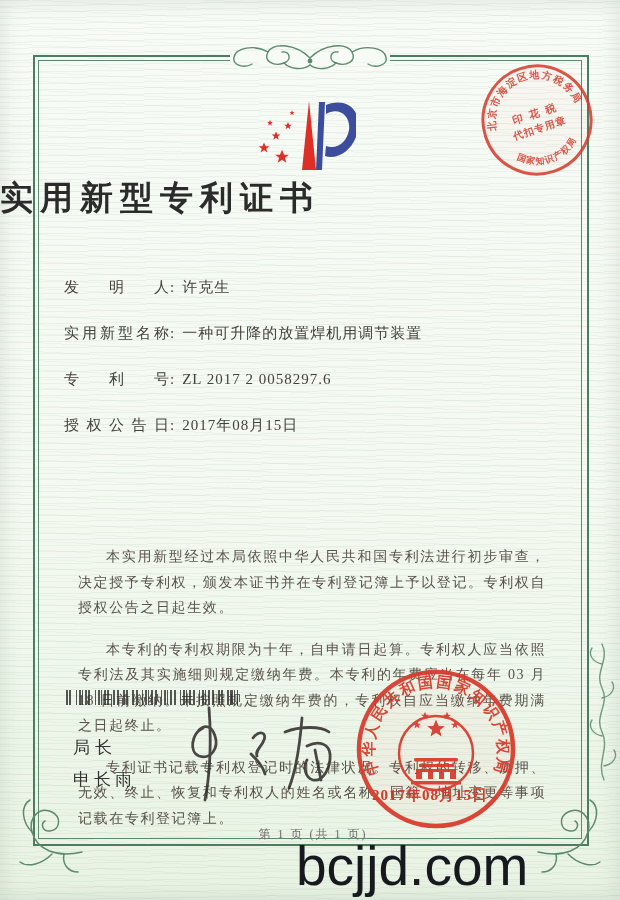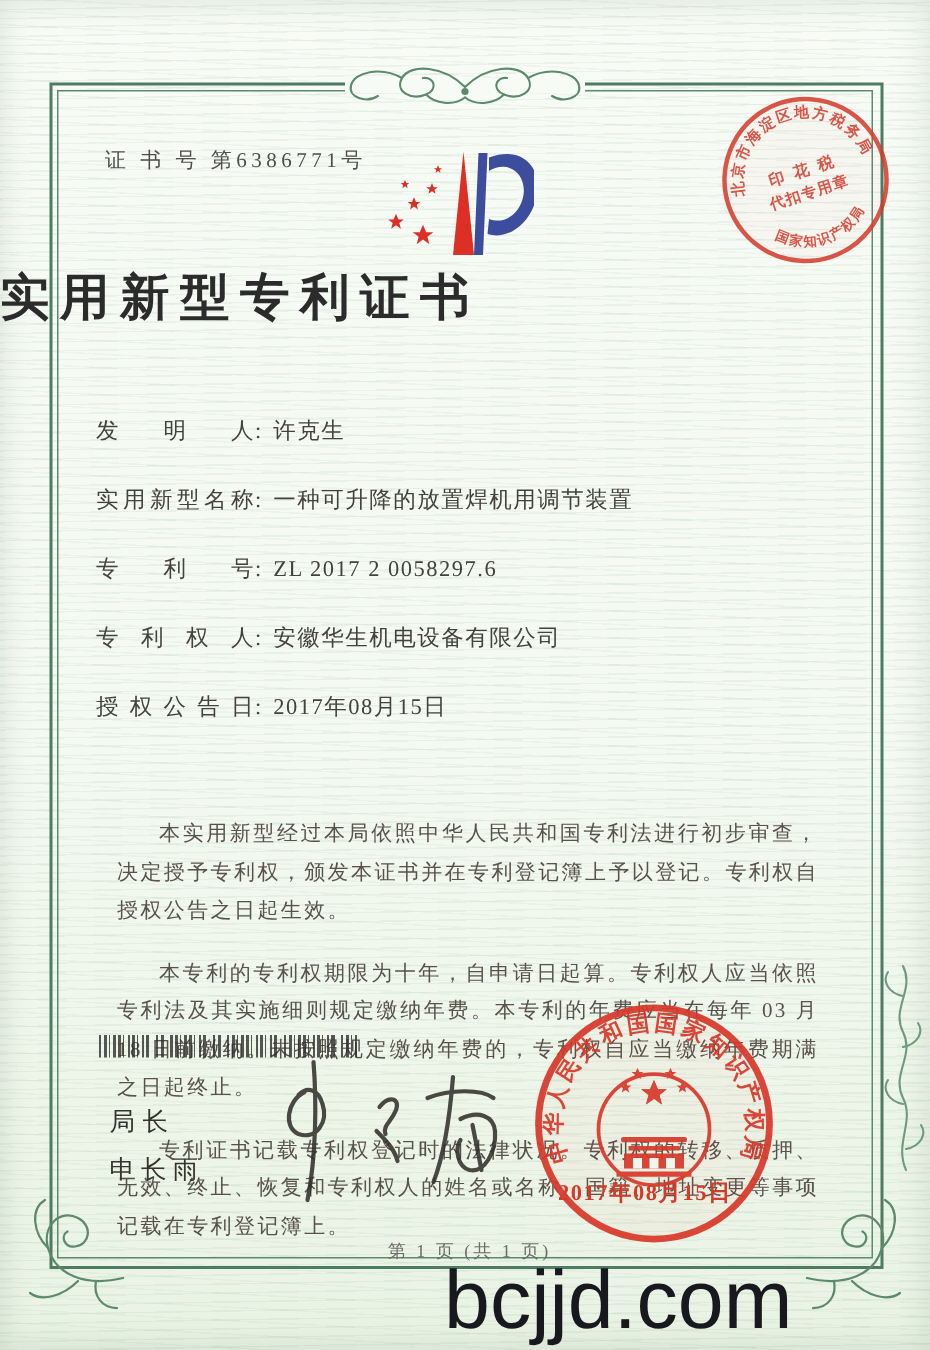--- a/index.html
+++ b/index.html
@@ -103,21 +103,20 @@
     </g>
   </svg>
 
   <svg class="flourish" style="left:580px;top:640px;" width="40" height="150" viewBox="0 0 40 150">
     <g fill="none" stroke="#6f9a7d" stroke-width="1.4" stroke-linecap="round">
       <path d="M22,4 C30,20 14,32 22,48 C30,64 14,76 22,92 C30,108 16,122 24,140"></path>
       <path d="M22,24 C12,22 8,14 12,8 M22,58 C32,56 36,48 32,42 M22,96 C12,94 8,86 12,80 M24,126 C34,124 38,116 34,110"></path>
     </g>
   </svg>
 
-  <div class="cert-no">证 书 号 第6386771号</div>
 
   <svg class="logo" width="110" height="80" viewBox="0 0 110 80">
     <defs>
       <path id="star" d="M0,-10 L2.94,-3.09 L9.51,-3.09 L4.05,1.18 L5.88,8.09 L0,3.8 L-5.88,8.09 L-4.05,1.18 L-9.51,-3.09 L-2.94,-3.09 Z"></path>
     </defs>
     <g fill="#dd2f26">
       <use href="#star" transform="translate(18,52) scale(0.55)"></use>
       <use href="#star" transform="translate(30,40) scale(0.45)"></use>
       <use href="#star" transform="translate(42,30) scale(0.40)"></use>
       <use href="#star" transform="translate(36,61) scale(0.72)"></use>
@@ -149,23 +148,20 @@
 
   <div class="fields">
     <div class="field-row">
       <span class="flabel">发明人</span><span class="fcolon">:</span><span>许克生</span>
     </div>
     <div class="field-row">
       <span class="flabel">实用新型名称</span><span class="fcolon">:</span><span>一种可升降的放置焊机用调节装置</span>
     </div>
     <div class="field-row">
       <span class="flabel">专利号</span><span class="fcolon">:</span><span>ZL 2017 2 0058297.6</span>
-    </div>
-    <div class="field-row">
-      <span class="flabel">专利权人</span><span class="fcolon">:</span><span>安徽华生机电设备有限公司</span>
     </div>
     <div class="field-row">
       <span class="flabel">授权公告日</span><span class="fcolon">:</span><span>2017年08月15日</span>
     </div>
   </div>
 
   <div class="body-text">
     <p>本实用新型经过本局依照中华人民共和国专利法进行初步审查，决定授予专利权，颁发本证书并在专利登记簿上予以登记。专利权自授权公告之日起生效。</p>
     <p>本专利的专利权期限为十年，自申请日起算。专利权人应当依照专利法及其实施细则规定缴纳年费。本专利的年费应当在每年 03 月 18 日前缴纳。未按照规定缴纳年费的，专利权自应当缴纳年费期满之日起终止。</p>
     <p>专利证书记载专利权登记时的法律状况。专利权的转移、质押、无效、终止、恢复和专利权人的姓名或名称、国籍、地址变更等事项记载在专利登记簿上。</p>

